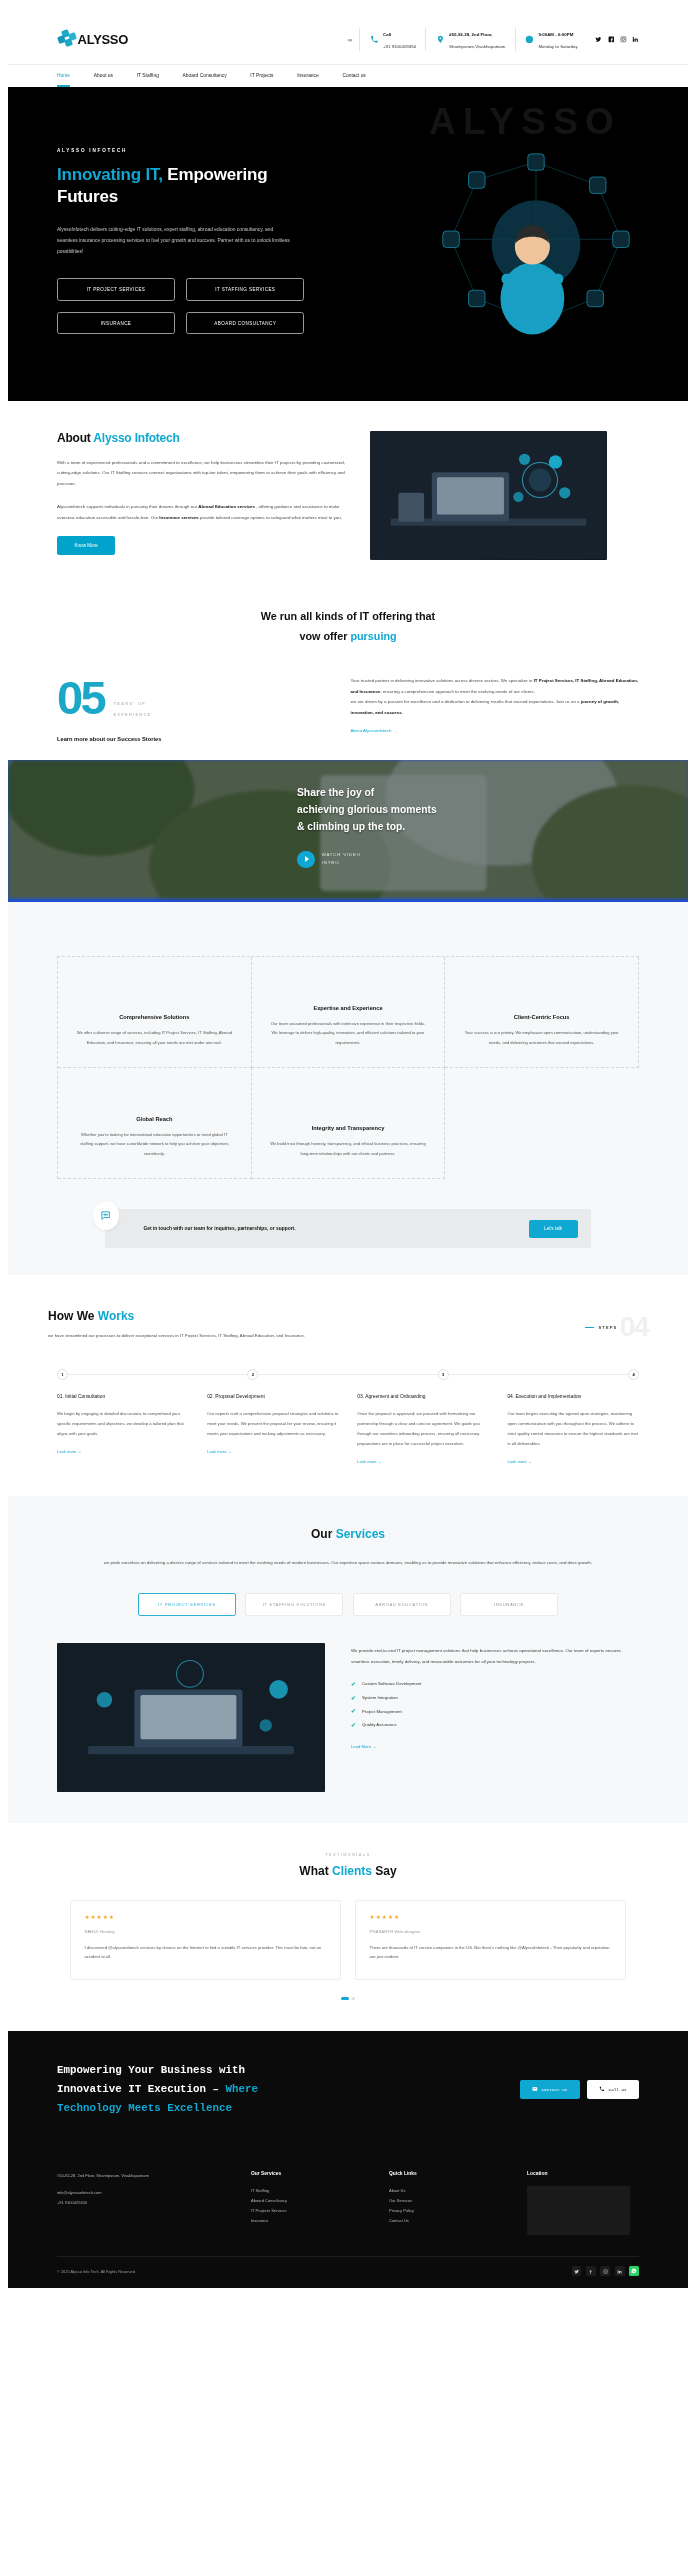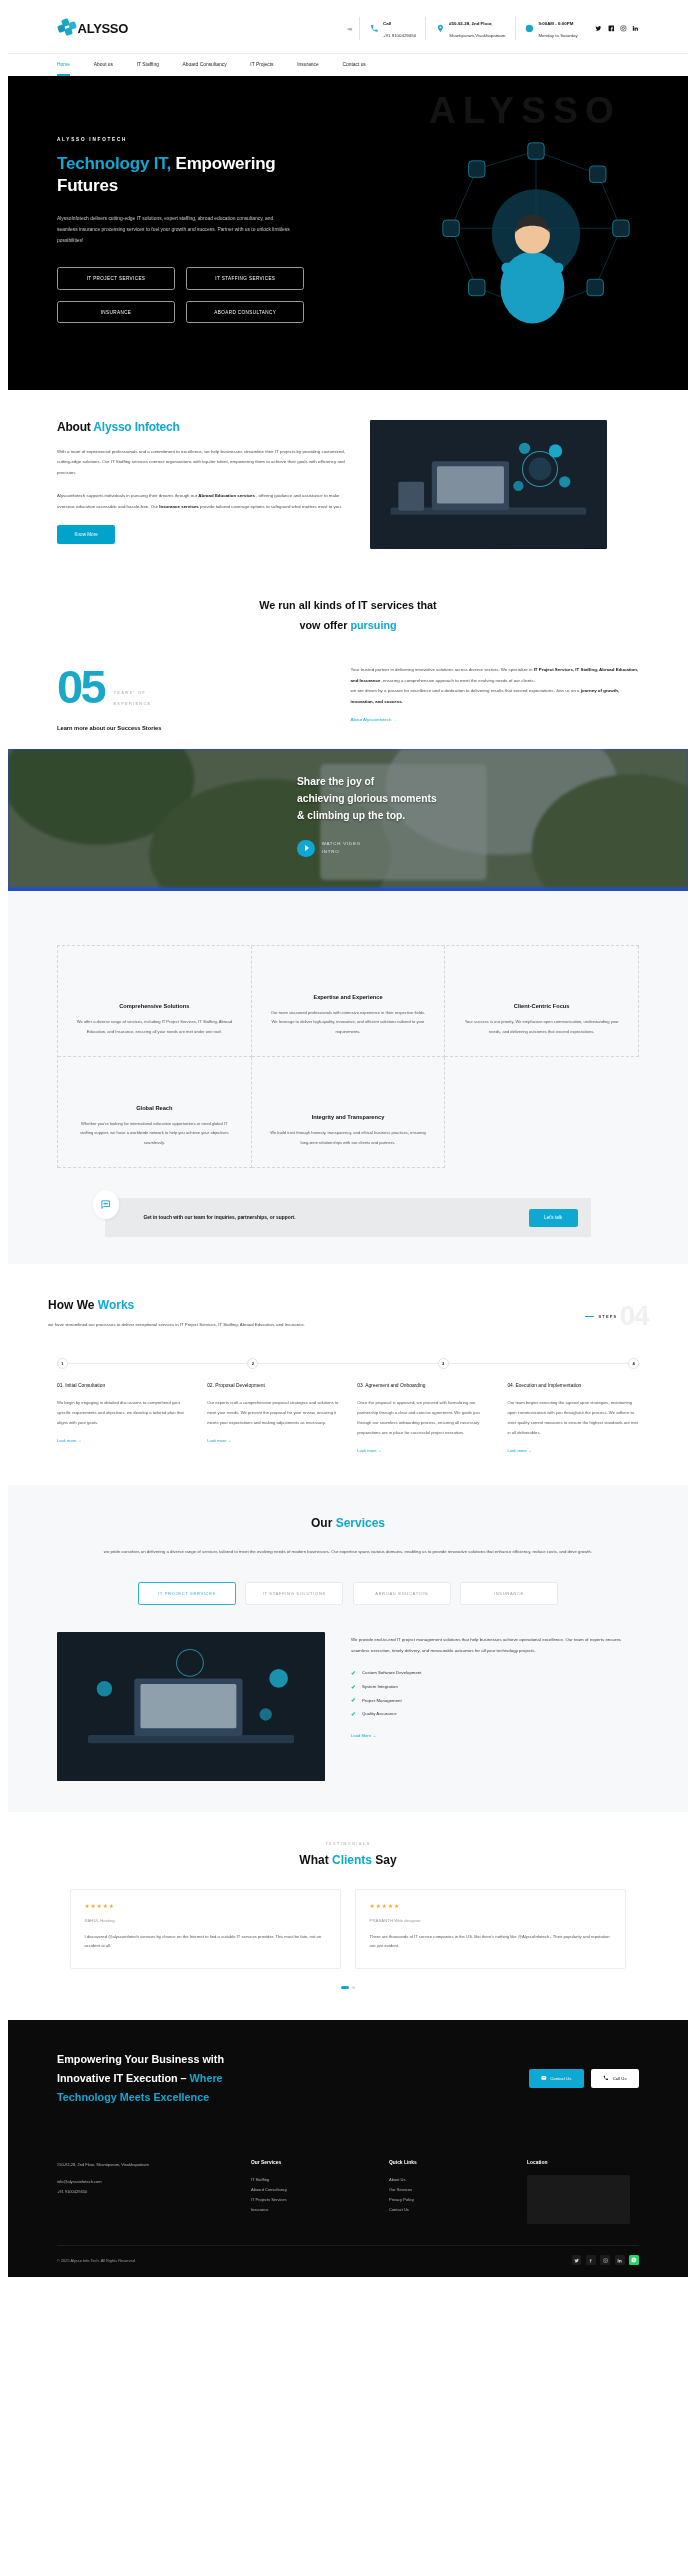--- a/index.html
+++ b/index.html
@@ -1,18 +1,18 @@
 <!DOCTYPE html>
 <html style="font-size:8.2px"><head>
 <meta charset="utf-8">
 <style>
   *{margin:0;padding:0;box-sizing:border-box;}
   html,body{width:696px;}
   body{font-family:"Liberation Sans",sans-serif;background:#fff;color:#333;-webkit-font-smoothing:antialiased;}
-  .wrap{width:680px;margin:4px auto;position:relative;}
+  .wrap{width:680px;margin:15px auto;position:relative;}
 
   
   .topbar{height:50px;display:flex;align-items:center;padding:0 49px;background:#fff;border-bottom:0.5px solid #ececec;}
   .logo{display:flex;align-items:center;gap:1px;}
   .logo-mark{width:19.6px;height:19.6px;position:relative;}
   .logo-mark i{position:absolute;width:7.2px;height:7.2px;border-radius:1.5px;display:block;}
   .logo-mark i.a{left:5.2px;top:0;background:#1aa7c8;transform:rotate(-20deg);}
   .logo-mark i.b{left:12.4px;top:3.1px;background:#27b3d0;transform:rotate(-20deg);}
   .logo-mark i.c{left:1px;top:6.2px;background:#1796bd;transform:rotate(-20deg);}
   .logo-mark i.d{left:8.2px;top:9.3px;background:#1aa7c8;transform:rotate(-20deg);}
@@ -144,21 +144,21 @@
   .tcard{flex:1;border:0.5px solid #ededed;border-radius:2.1px;padding:13.4px 13.4px 17.5px;background:#fff;}
   .stars{color:#f5a623;font-size:5.7px;letter-spacing:1px;margin-bottom:8.2px;}
   .tname{font-size:4.3px;font-weight:bold;color:#111;margin-bottom:9.3px;}
   .tname span{font-weight:normal;color:#9a9a9a;}
   .ttext{font-size:4.2px;line-height:2.2;color:#555;}
   .dots{display:flex;justify-content:center;gap:3.6px;margin-top:17.5px;}
   .dot{width:3.1px;height:3.1px;border-radius:50%;background:#dcdcdc;}
   .dot.on{background:#0fa8d2;width:8.2px;border-radius:2.1px;}
 
   
-  .cta{background:#0b0b0b;color:#fff;padding:30px 49px;display:flex;align-items:center;}
+  .cta{background:#0b0b0b;color:#fff;padding:30px 49px;display:flex;align-items:center;font-family:Liberation Mono, monospace;}
   .cta-h{font-size:10.8px;font-weight:bold;line-height:1.75;width:350px;}
   .cta-h .cy{color:#0fa8d2;}
   .cta-btns{margin-left:auto;display:flex;gap:7.2px;}
   .cta-b{border-radius:2.1px;padding:6.2px 12.4px;font-size:4.3px;display:flex;align-items:center;gap:3.6px;cursor:pointer;font-family:inherit;border:none;}
   .cta-b.one{background:#0fa8d2;color:#fff;}
   .cta-b.two{background:#fff;color:#111;}
 
   
   .footer{background:#0b0b0b;color:#cfcfcf;padding:23px 49px 0;}
   .fgrid{display:flex;gap:26px;}
@@ -288,21 +288,21 @@
       <circle cx="235" cy="195" r="86" fill="#0d394b" opacity=".85"></circle>
       <g>
         <ellipse cx="228" cy="300" rx="62" ry="70" fill="#1a9fc4"></ellipse>
         <circle cx="228" cy="200" r="34" fill="#f0c49a"></circle>
         <path d="M196 192c0-22 14-34 32-34s32 12 32 34c-6-8-18-12-32-12s-26 4-32 12z" fill="#2b2b2b"></path>
         <rect x="168" y="252" width="120" height="20" rx="9" fill="#1a9fc4"></rect>
       </g>
     </svg>
     <div class="hero-inner">
       <div class="hero-kicker">ALYSSO INFOTECH</div>
-      <h1 class="hero-h1"><span class="cy">Technology IT,</span><span> Empowering Futures</span></h1>
+      <h1 class="hero-h1"><span class="cy">Innovating IT,</span><span> Empowering Futures</span></h1>
       <p class="hero-p">AlyssoInfotech delivers cutting-edge IT solutions, expert staffing, abroad education consultancy, and seamless insurance processing services to fuel your growth and success. Partner with us to unlock limitless possibilities!</p>
       <div class="hero-btns">
         <button class="hero-btn">IT PROJECT SERVICES</button>
         <button class="hero-btn">IT STAFFING SERVICES</button>
         <button class="hero-btn">INSURANCE</button>
         <button class="hero-btn">ABOARD CONSULTANCY</button>
       </div>
     </div>
   </section>
 
@@ -327,21 +327,21 @@
           <circle cx="378" cy="120" r="11" fill="#1aa7c8" opacity=".8"></circle>
             <circle cx="288" cy="128" r="10" fill="#1aa7c8" opacity=".7"></circle>
           <rect x="55" y="120" width="50" height="56" rx="4" fill="#3f5163"></rect>
         </svg>
       </div>
     </div>
   </section>
 
   <section class="exp">
     <h2>
-      <span>We run all kinds of IT services that</span><br>
+      <span>We run all kinds of IT offering that</span><br>
       <span>vow offer </span><span class="cy">pursuing</span>
     </h2>
     <div class="exp-row">
       <div class="exp-num-wrap">
         <div>
           <div style="display:flex;align-items:center;">
             <div class="exp-num">05</div>
             <div class="exp-lab">
               <span>YEARS' OF</span><br>
               <span>EXPERIENCE</span>

